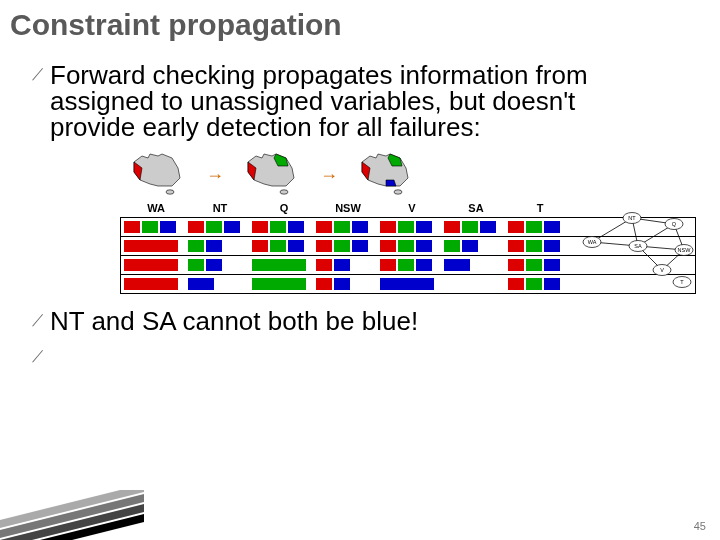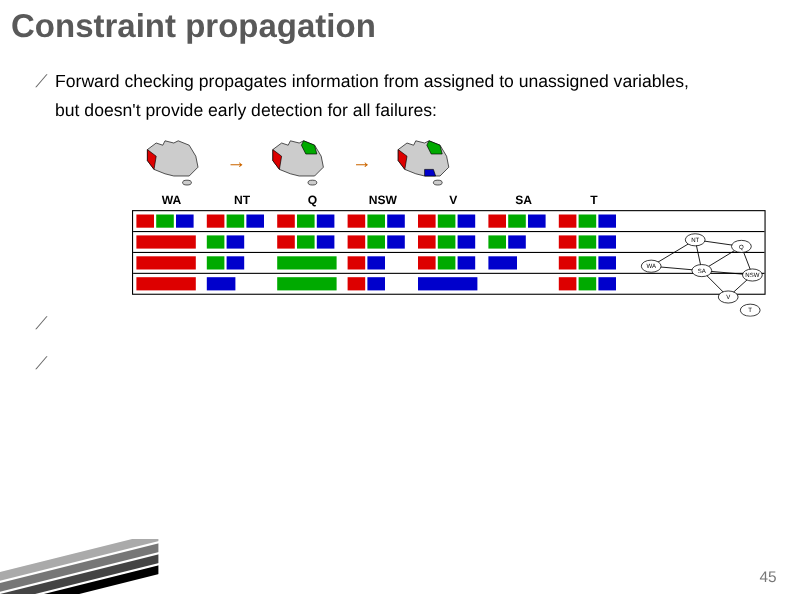--- a/index.html
+++ b/index.html
@@ -1,21 +1,21 @@
 <!DOCTYPE html>
 <html><head>
 <meta charset="utf-8">
 <style>
   * { box-sizing: border-box; margin: 0; padding: 0; }
   html, body { width: 720px; height: 540px; background: #fff; font-family: Verdana, Geneva, sans-serif; position: relative; overflow: hidden; }
   .title { font-size: 30px; font-weight: bold; color: #595959; padding: 8px 10px 6px 10px; }
   .content { padding: 0 24px 0 32px; }
   .bullet { display: flex; margin: 14px 0 10px 0; }
   .bullet .mark { flex: 0 0 18px; font-size: 16px; color: #666; line-height: 26px; }
-  .bullet .text { font-size: 16px; line-height: 26px; color: #000; max-width: 600px; }
+  .bullet .text { font-size: 26px; line-height: 26px; color: #000; max-width: 600px; }
   .em { font-style: italic; }
   .figure-row { display: flex; align-items: center; margin: 8px 0 4px 0; }
   .maps { display: flex; gap: 18px; align-items: center; margin-left: 96px; }
   .aus { width: 60px; height: 46px; position: relative; }
   .aus svg { width: 100%; height: 100%; }
   .arrow { font-size: 18px; color: #cc6600; }
   .graph { position: absolute; right: 18px; top: 210px; }
   .graph svg { width: 120px; height: 78px; }
   .tablewrap { margin: 6px 0 8px 88px; }
   .hdr { display: flex; gap: 0; margin-bottom: 3px; padding-left: 4px; }
@@ -24,21 +24,21 @@
   .row { display: flex; border-bottom: 1px solid #000; }
   .row:last-child { border-bottom: none; }
   .cellgroup { width: 64px; height: 18px; display: flex; gap: 2px; padding: 2px 3px; align-items: center; justify-content: flex-start; }
   .sq { height: 12px; display: inline-block; }
   .sq.w1 { width: 16px; }
   .sq.w2 { width: 26px; }
   .sq.w3 { width: 54px; }
   .R { background: #d00; }
   .G { background: #0a0; }
   .B { background: #00c; }
-  .pagenum { position: absolute; right: 14px; bottom: 8px; font-size: 14px; color: #777; }
+  .pagenum { position: absolute; right: 14px; bottom: 8px; font-size: 11px; color: #777; }
   .stripes { position: absolute; left: -6px; bottom: -6px; width: 150px; height: 56px; overflow: hidden; pointer-events: none; }
   .stripes .s { position: absolute; height: 8px; width: 220px; left: -40px; transform: skewY(-14deg); }
 </style>
 </head>
 <body>
 
 <div class="title">Constraint propagation</div>
 
 <div class="content">
 
@@ -210,20 +210,21 @@
             <span class="sq w1 R"></span>
             <span class="sq w1 G"></span>
             <span class="sq w1 B"></span>
           </div>
         </div>
       </div>
   </div>
 
   <div class="bullet">
     <span class="mark">⟋</span>
+    <span class="text">NT and SA cannot both be blue!</span>
   </div>
   <div class="bullet" style="margin-top:0">
     <span class="mark">⟋</span>
   </div>
 
 </div>
 
 <div class="graph">
   <svg viewBox="0 0 120 78">
     <g id="edges" stroke="#000" stroke-width="0.8">

